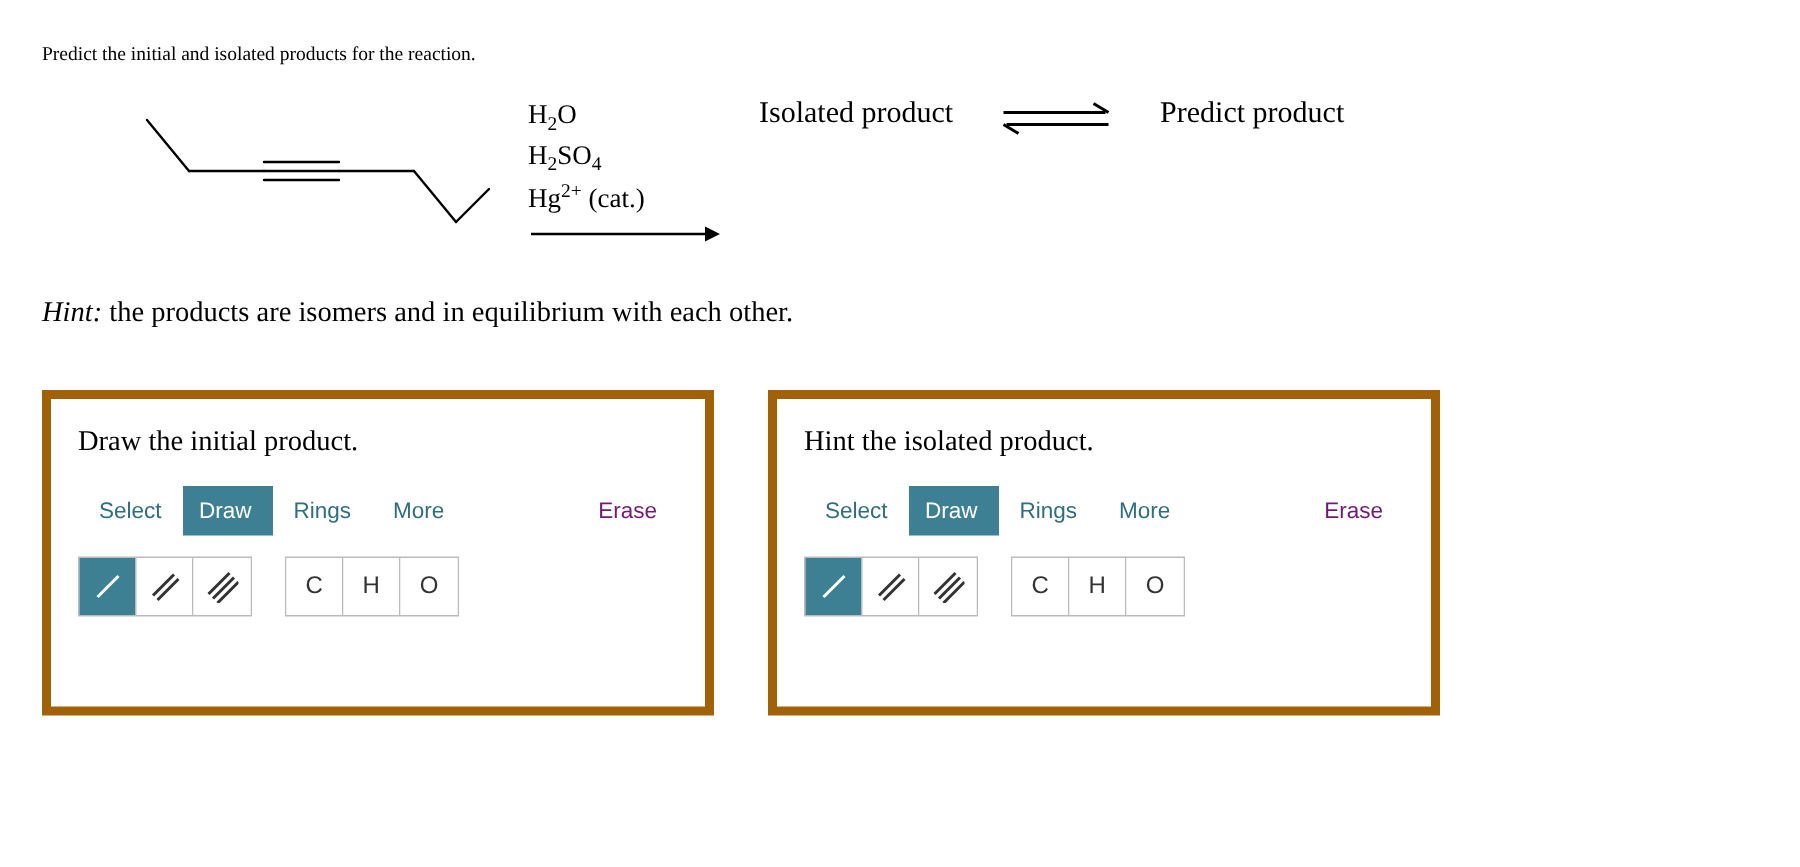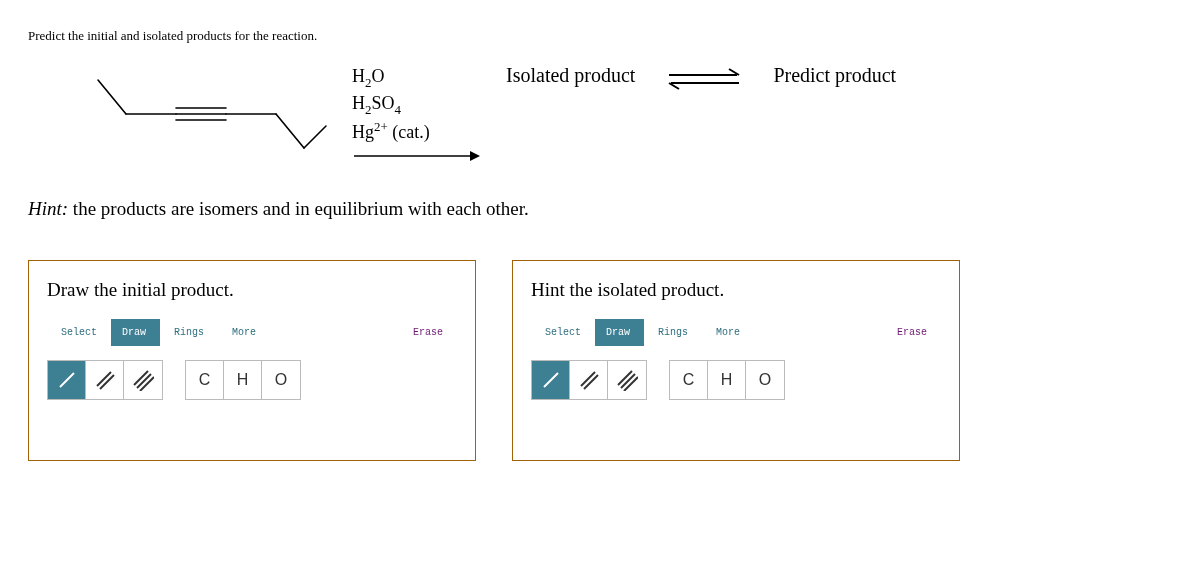--- a/index.html
+++ b/index.html
@@ -28,30 +28,30 @@
     .sub { font-size: 0.72em; vertical-align: sub; }
     .sup { font-size: 0.72em; vertical-align: super; }
     .label { font-size: 20px; }
     .hint { margin: 18px 0 40px 0; font-size: 19px; }
     .hint em { font-style: italic; }
     .editors {
       display: flex;
       gap: 36px;
     }
     .editor {
-      border: 1px solid #a16207;
+      border: 6px solid #a16207;
       width: 448px;
       padding: 18px 18px 60px 18px;
     }
     .editor-title { font-size: 19px; margin-bottom: 18px; }
     .toolbar {
       display: flex;
       align-items: flex-start;
-      font-family: Liberation Mono, monospace;
-      font-size: 10px;
+      font-family: Liberation Sans, sans-serif;
+      font-size: 15px;
       margin-bottom: 14px;
     }
     .tab {
       padding: 8px 14px;
       cursor: pointer;
       color: #2f6f80;
     }
     .tab.active {
       background: #3d7f93;
       color: #fff;

